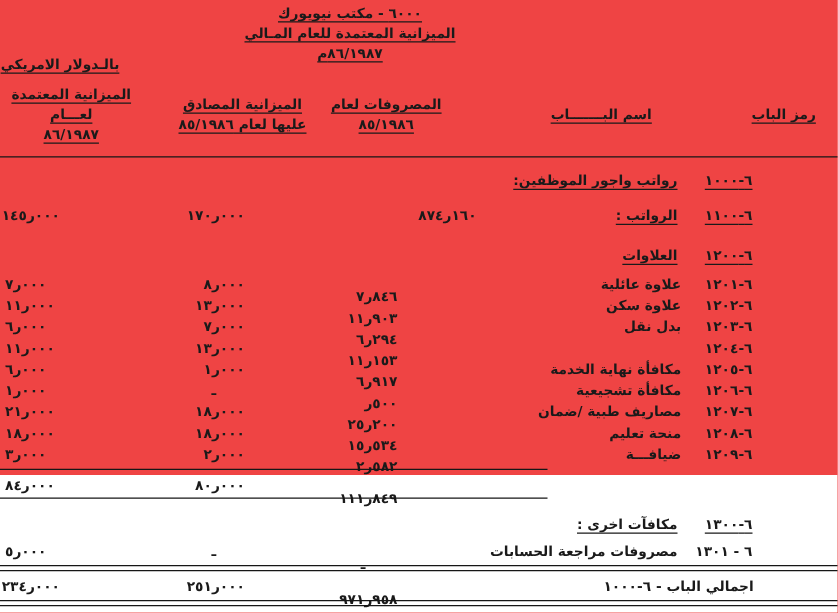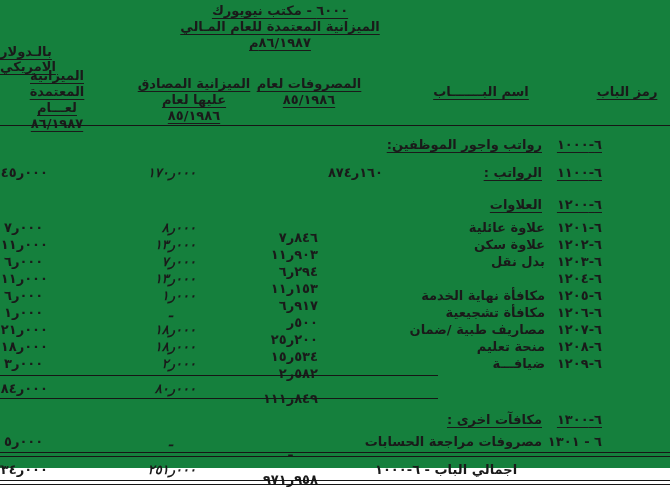--- a/index.html
+++ b/index.html
@@ -5,58 +5,58 @@
   * { margin:0; padding:0; box-sizing:border-box; }
   html,body { width:670px; height:490px; }
   body {
     background:#ffffff;
     font-family:"DejaVu Sans", sans-serif;
     color:#1a1a1a;
     overflow:hidden;
   }
   .page {
     position:relative;
-    width:670px; height:468px;
-    background:#15803d;
+    width:670px; height:380px;
+    background:#ef4444;
     direction:rtl;
-    font-size:13px;
+    font-size:11px;
     font-weight:700;
     line-height:15px;
   }
   .u { text-decoration:underline; text-underline-offset:3px; text-decoration-thickness:1px; }
 
   
   .doc-head { position:absolute; top:3px; left:160px; width:240px; text-align:center; }
   .doc-head > div { line-height:16px; }
-  .currency { position:absolute; top:44px; left:0; width:96px; text-align:left; }
+  .currency { position:absolute; top:44px; left:0; width:96px; text-align:center; }
 
   
   .hcell { position:absolute; text-align:center; }
   .hcell > div { line-height:16px; }
   .h-adopted  { top:68px; left:2px;   width:110px; }
   .h-approved { top:76px; left:136px; width:116px; }
   .h-expend   { top:76px; left:254px; width:110px; }
   .h-name     { top:84px; left:410px; width:142px; }
   .h-code     { top:84px; left:588px; width:78px;text-align:center;  }
 
   
   .rule { position:absolute; left:0; height:0; border-top:1.5px solid #161616; }
   .double-rule { position:absolute; left:0; width:670px; height:5px;
                  border-top:1.5px solid #161616; border-bottom:1.5px solid #161616; }
 
   
   .row { position:absolute; left:0; width:670px; height:16px; }
   .row > span { position:absolute; top:0; white-space:nowrap; }
   .cA        { left:4px;   width:44px;  text-align:left; }  
-  .cB        { left:146px; width:50px;  text-align:right;font-style:italic; }  
+  .cB        { left:146px; width:50px;  text-align:right; }  
   .cC        { left:263px; width:55px;  text-align:right;margin-top:10px; }  
   .cCs       { left:333px; width:50px;  text-align:center; }  
   .cLabel    { left:415px; width:130px; text-align:right; }
   .cSecLabel { left:378px; width:164px; text-align:right; }
-  .cTotLabel { left:375px; width:228px; text-align:left; }
+  .cTotLabel { left:375px; width:228px; text-align:right; }
   .cCode     { left:548px; width:54px;  text-align:right; }
   .dash { text-align:center; }
 </style>
 </head>
 <body>
 
 <div class="page">
 
   <div class="doc-head">
     <div class="u">٦٠٠٠ - مكتب نيويورك</div>

